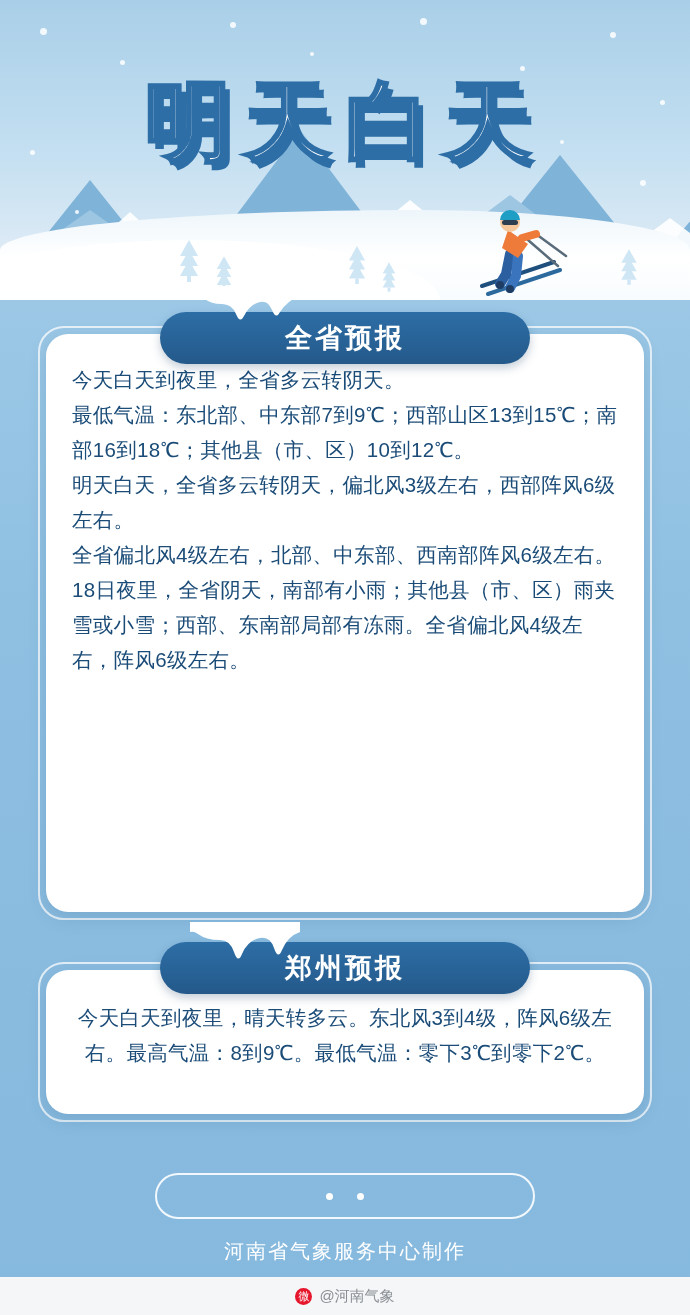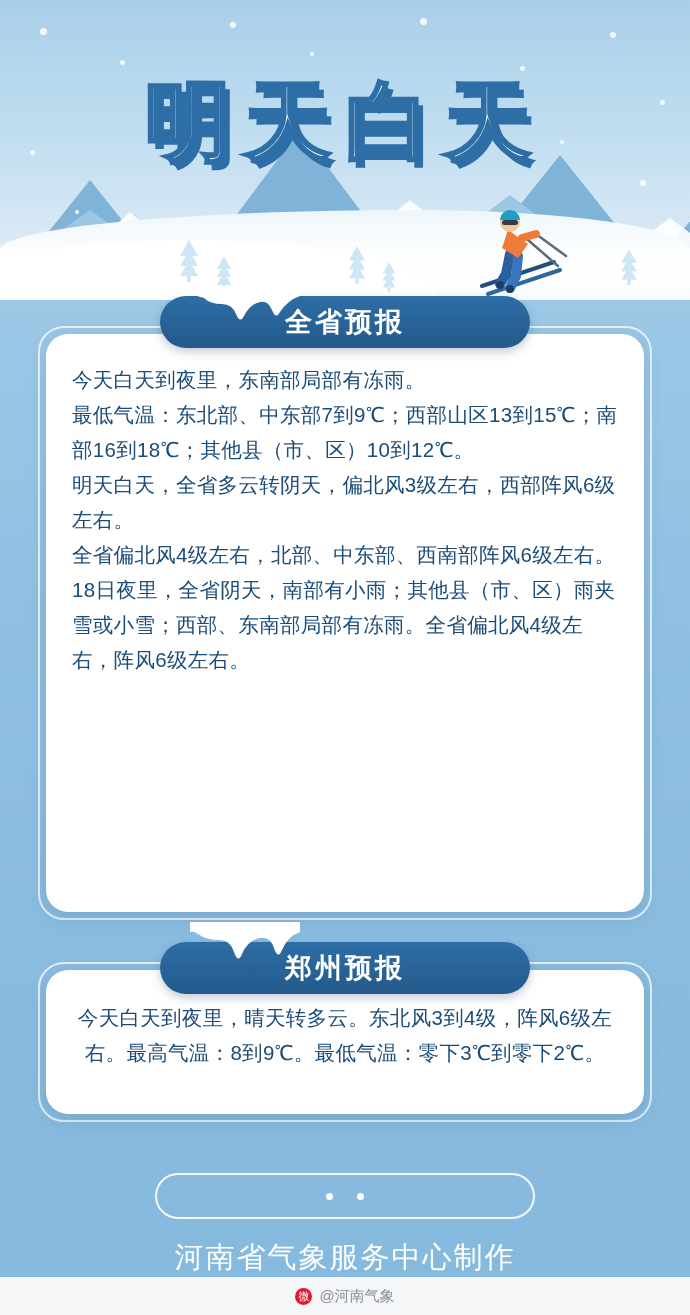--- a/index.html
+++ b/index.html
@@ -142,21 +142,21 @@
     letter-spacing:1px;
   }
   .pill .dot {
     width:7px; height:7px; border-radius:50%; background:#fff;
     margin-right:12px;
   }
   .pill .dot.r { margin:0 0 0 12px; }
 
   .maker {
     position:absolute; left:0; top:1238px; width:690px;
-    text-align:center; color:#ffffff; font-size:29px; letter-spacing:2px;
+    text-align:center; color:#ffffff; font-size:20px; letter-spacing:2px;
   }
 
   
   .footer {
     position:absolute; left:0; bottom:0; width:690px; height:38px;
     background:#f5f6f7;
     display:flex; align-items:center; justify-content:center;
     color:#8a8f95; font-size:15px;
   }
   .wb-logo {
@@ -262,26 +262,26 @@
 
 <div class="body-bg"></div>
 
 <div class="card-outline" style="left:38px; top:326px; width:614px; height:594px;"></div>
 <div class="card" style="left:46px; top:334px; width:598px; height:578px;"></div>
 
 <svg class="icicle" style="left:180px; top:286px;" width="120" height="52" viewBox="0 0 120 52">
   <path d="M0 0 H120 V10 Q108 14 100 26 Q96 34 92 24 Q88 14 80 16 Q70 18 64 30 Q60 38 56 28 Q52 18 42 18 Q30 18 24 12 Q14 8 0 10 Z" fill="#ffffff"></path>
 </svg>
 
-<div class="banner" style="left:160px; top:296px; width:370px;">
+<div class="banner" style="left:160px; top:312px; width:370px;">
   <span>全省预报</span>
 </div>
 
 <div class="card-text" style="left:72px; top:362px; width:546px;">
-  <p>今天白天到夜里，东南部局部有冻雨。</p>
+  <p>今天白天到夜里，全省多云转阴天。</p>
   <p>最低气温：东北部、中东部7到9℃；西部山区13到15℃；南部16到18℃；其他县（市、区）10到12℃。</p>
   <p>明天白天，全省多云转阴天，偏北风3级左右，西部阵风6级左右。</p>
   <p>全省偏北风4级左右，北部、中东部、西南部阵风6级左右。</p>
   <p>18日夜里，全省阴天，南部有小雨；其他县（市、区）雨夹雪或小雪；西部、东南部局部有冻雨。全省偏北风4级左右，阵风6级左右。</p>
 </div>
 
 <div class="card-outline" style="left:38px; top:962px; width:614px; height:160px;"></div>
 <div class="card" style="left:46px; top:970px; width:598px; height:144px;"></div>
 
 <svg class="icicle" style="left:190px; top:922px;" width="110" height="52" viewBox="0 0 110 52">

